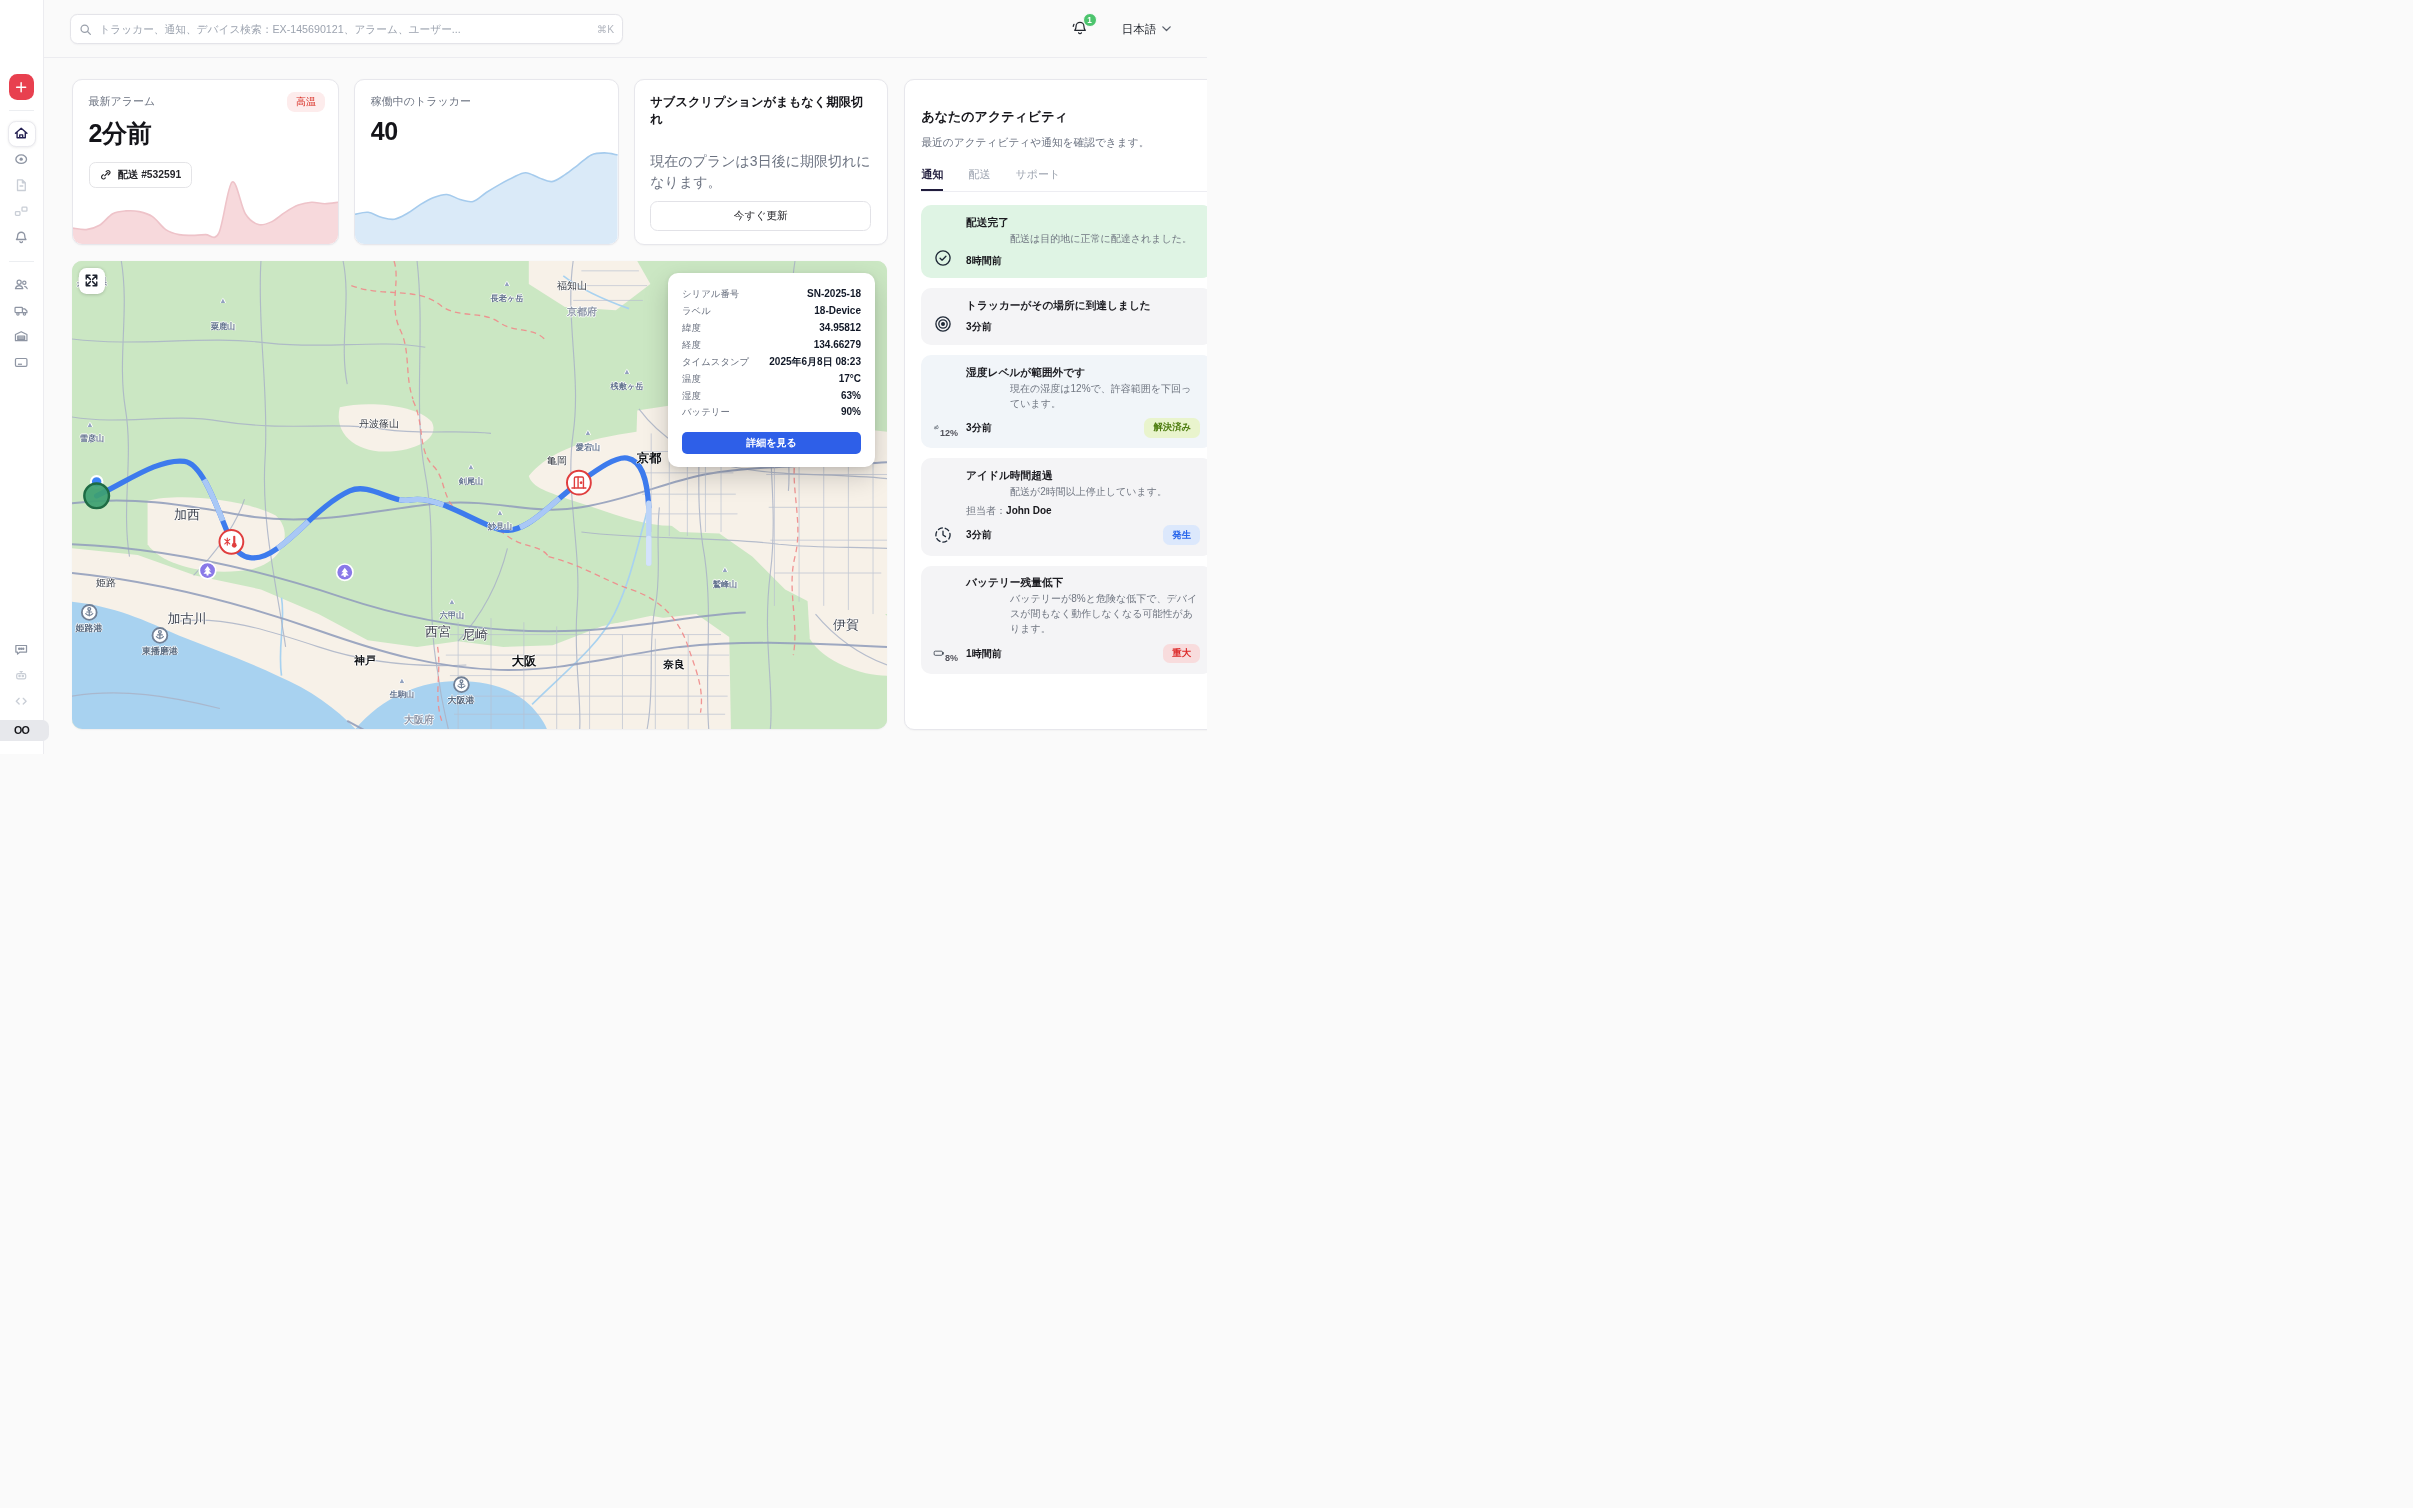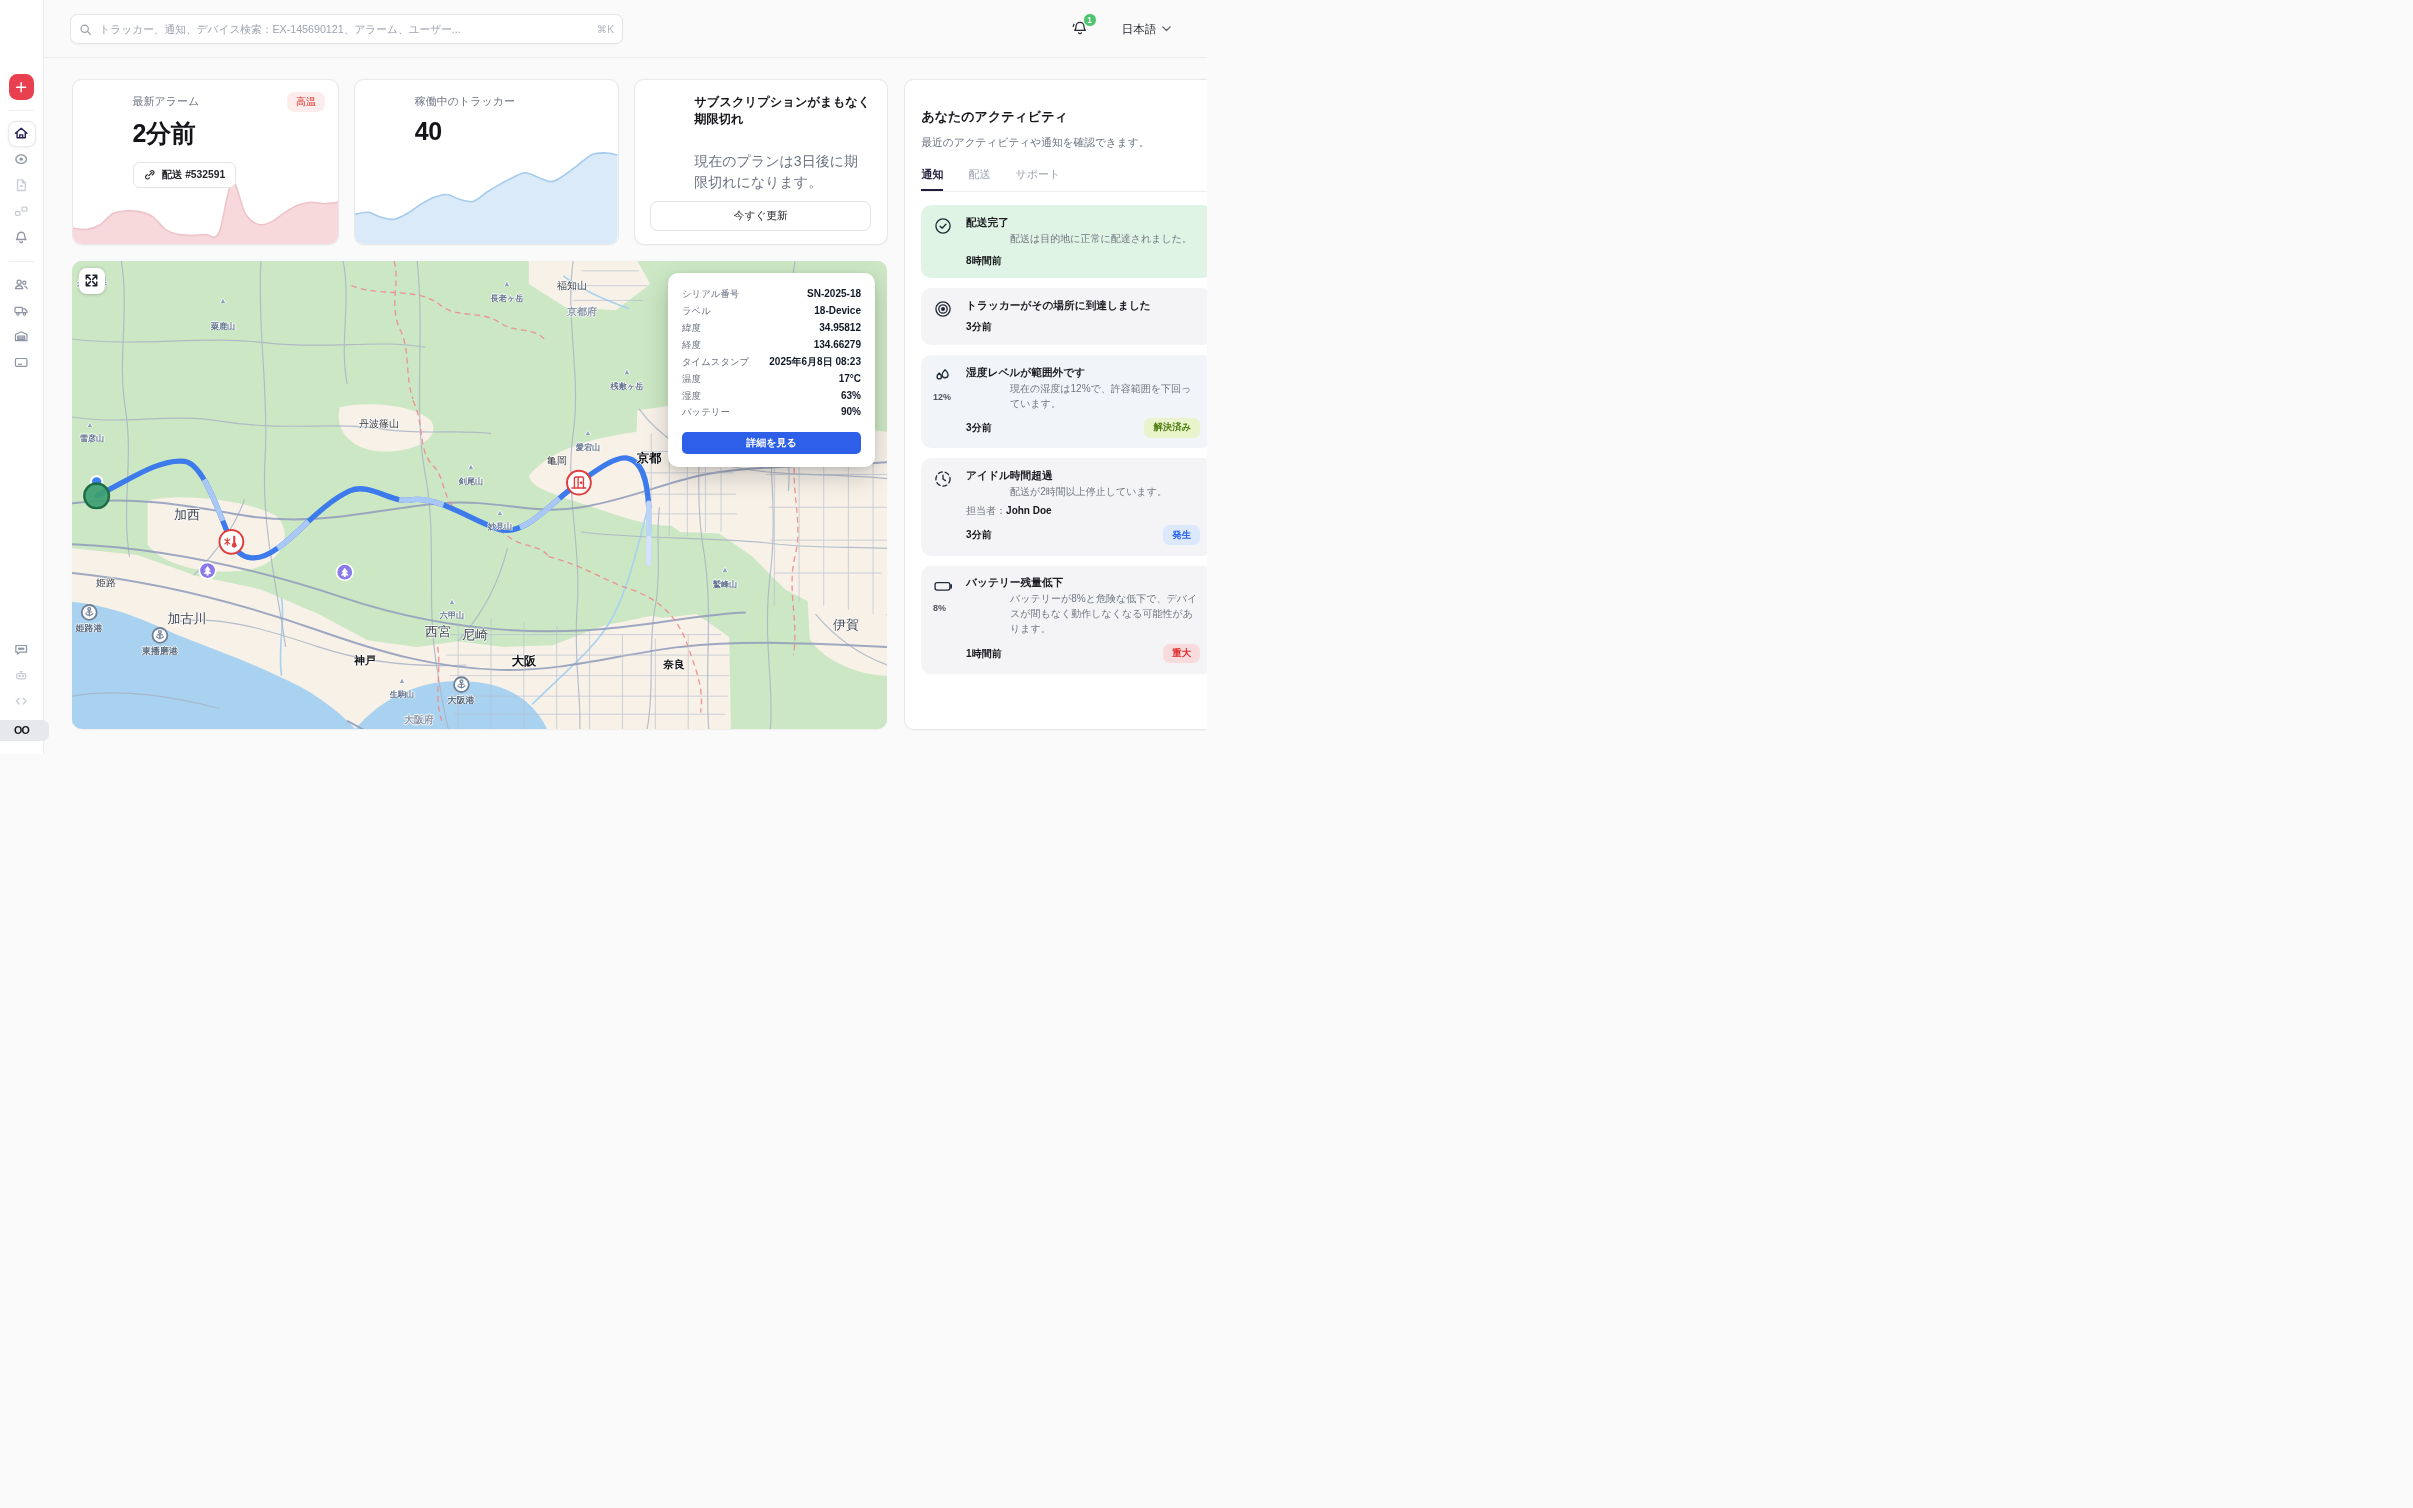--- a/index.html
+++ b/index.html
@@ -38,21 +38,21 @@
   .bell-wrap { position:relative; width:20px; height:20px; cursor:pointer; color:#23272f;}
   .bell-badge { position:absolute; top:-5.8px; right:-5.8px; width:14px; height:14px; background:#4cc46d;
     color:#fff; border-radius:50%; font-size:8.2px; font-weight:bold; display:flex; align-items:center;
     justify-content:center; border:1.2px solid #fafafa; }
   .lang { display:flex; align-items:center; gap:5.8px; font-size:11.5px; color:#1b1f27; cursor:pointer; }
   
   .card { background:#fff; border:0.8px solid #e7e7ec; border-radius:10px; position:relative;
     box-shadow:0 0.8px 1.6px rgba(16,24,40,.03); }
   .cards-row { position:absolute; left:72px; top:79px; width:816px; height:166px;
     display:grid; grid-template-columns:1.05fr 1.04fr 1fr; gap:15px; }
-  .cards-row .card { overflow:hidden;padding-left:44px; }
+  .cards-row .card { overflow:hidden; }
   .stat-title { font-size:11px; color:#6b7280; }
   .stat-value { font-size:25px; font-weight:bold; color:#141419; letter-spacing:-0.4px; margin-top:8.2px;}
   .card-pad { padding:14px 15.6px; position:relative; z-index:2;}
   .hot-badge { position:absolute; right:13px; top:11.5px; background:#fdecec; color:#d93025;
     font-size:10px; font-weight:500; padding:3.3px 9px; border-radius:7.4px; }
   .ship-chip { display:inline-flex; align-items:center; gap:6.6px; margin-top:11.5px; background:#fff;
     border:0.8px solid #e4e4e7; border-radius:6.6px; padding:5px 10px; font-size:10.3px; font-weight:600;
     color:#26262b; cursor:pointer; }
   .spark { position:absolute; left:0; right:0; bottom:0; width:100%; display:block; z-index:1;}
   .sub-title { font-size:12.3px; font-weight:600; color:#17171c; }
@@ -64,21 +64,21 @@
   .activity { position:absolute; left:904px; top:79px; width:325px; height:651px; padding:16.4px;
     overflow:hidden; }
   .act-title { font-size:13px; font-weight:600; color:#17171c; margin-top:11.5px; }
   .act-sub { font-size:10.7px; color:#6b7280; margin-top:8.2px; line-height:1.55; width:230px;}
   .tabs { margin-top:16.4px; border-bottom:0.8px solid #ededf2; display:flex; gap:25px; }
   .tab { font-size:11px; color:#9ca3af; padding-bottom:7.4px; cursor:pointer; border-bottom:2.5px solid transparent; }
   .tab.active { color:#201c3c; font-weight:bold; border-bottom-color:#201c3c; }
   .n-list { margin-top:13px; display:flex; flex-direction:column; gap:10px; }
   .n-card { border-radius:10px; padding:10.7px 11.5px; display:flex; gap:8.2px; }
   .n-green { background:#dff4e4; } .n-gray { background:#f4f4f6; } .n-blue { background:#f1f5f9; }
-  .n-icon-col { width:25px; flex:0 0 25px; display:flex; flex-direction:column; align-items:flex-start; color:#1f2937;}
+  .n-icon-col { width:25px; flex:0 0 25px; display:flex; flex-direction:row; align-items:flex-end; color:#1f2937;}
   .n-icon-val { font-size:9px; font-weight:600; color:#52525b; margin-top:6.6px; }
   .n-body { flex:1; }
   .n-title { font-size:10.7px; font-weight:600; color:#1c1c21; }
   .n-desc { font-size:10px; color:#6f7580; margin-top:1px; line-height:1.5;padding-left:44px; }
   .n-assignee { font-size:10px; color:#6f7580; margin-top:5px; }
   .n-assignee b { color:#17171c; }
   .n-meta { display:flex; align-items:center; justify-content:space-between; margin-top:7.4px; }
   .n-time { font-size:10px; font-weight:bold; color:#17171c; }
   .badge { font-size:9.4px; font-weight:600; padding:3.3px 9px; border-radius:6.6px; }
   .b-resolved { background:#e9f4cd; color:#4d7c0f; }

